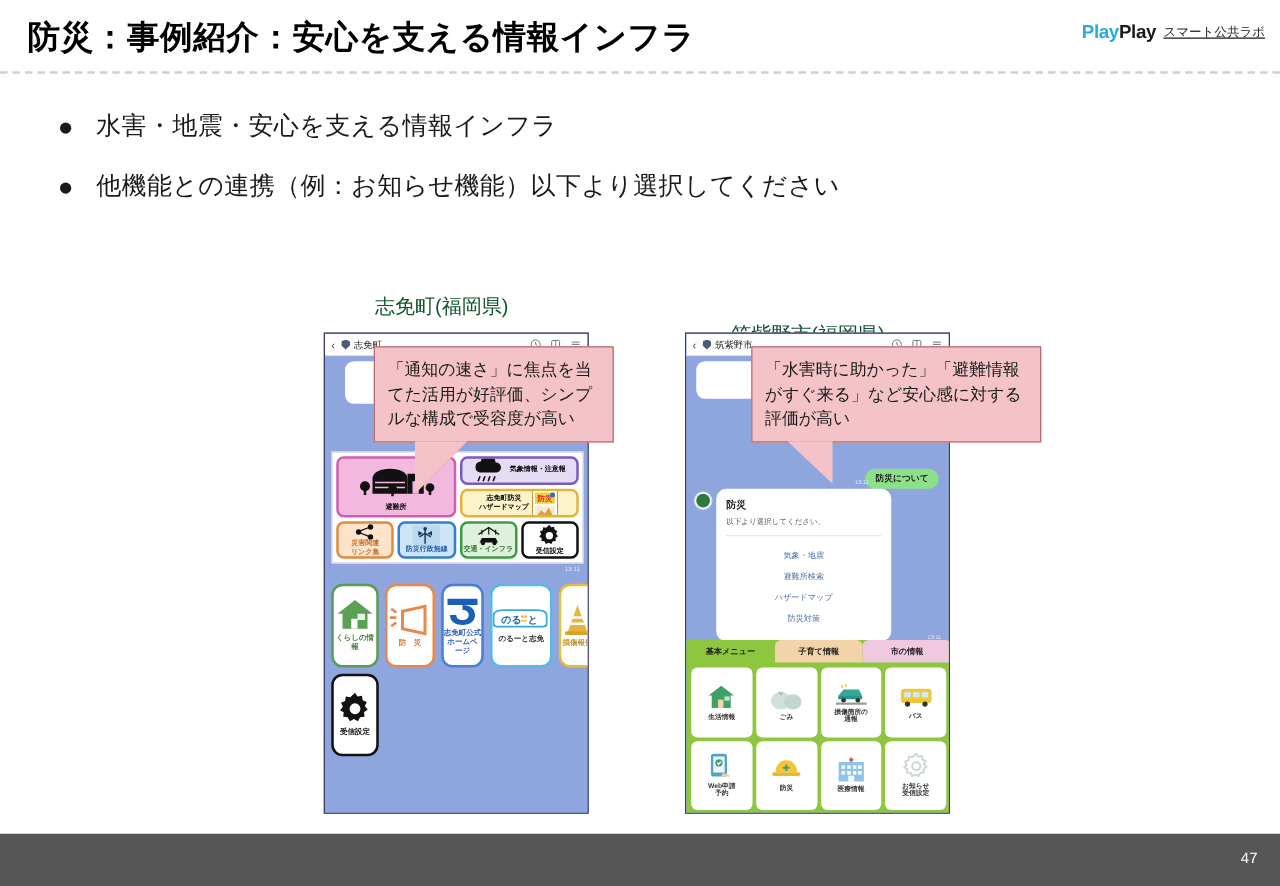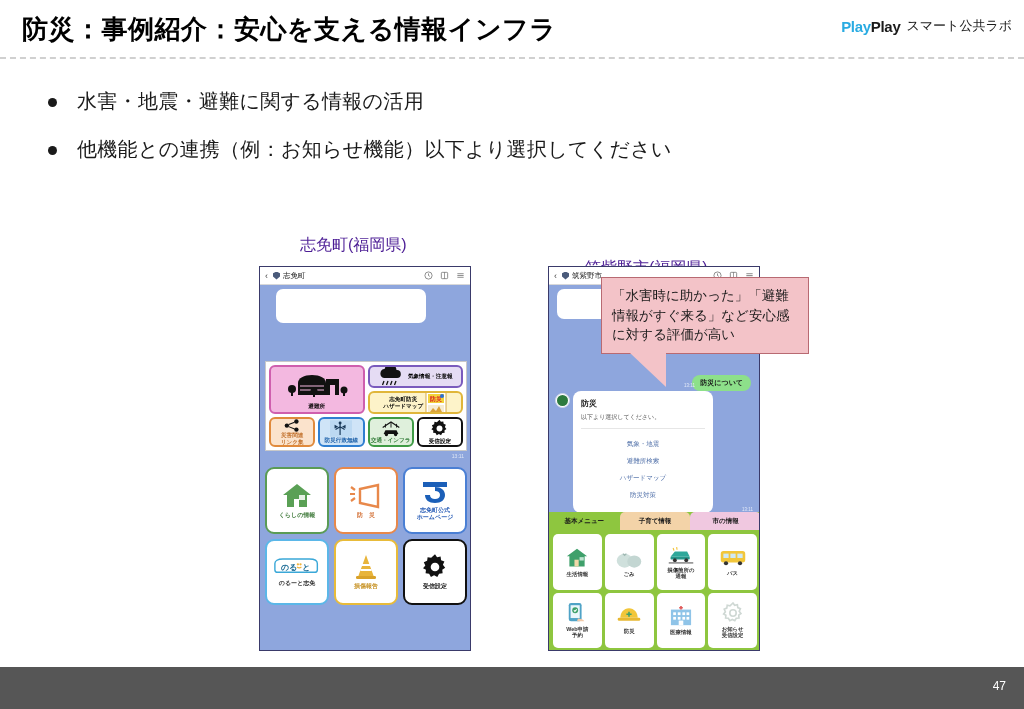--- a/index.html
+++ b/index.html
@@ -16,38 +16,38 @@
     position: absolute; left: 22px; top: 12px;
     font-size: 26px; font-weight: 700; color: #000000;
     letter-spacing: 0.5px; white-space: nowrap;
   }
   .brand {
     position: absolute; right: 12px; top: 17px;
     font-size: 13px; white-space: nowrap; display:flex; align-items:center;
   }
   .brand .play { color:#29abe2; font-weight:700; font-size:15px; letter-spacing:-0.3px; }
   .brand .next { color:#1a1a1a; font-weight:700; font-size:15px; letter-spacing:-0.3px; }
-  .brand .jp   { color:#1a1a1a; font-weight:400; font-size:13px; margin-left:6px; }
+  .brand .jp   { color:#1a1a1a; font-weight:400; font-size:10px; margin-left:6px;text-decoration:underline; }
   .divider {
     position:absolute; left:0; top:57px; width:1024px; height:0;
     border-top: 2px dashed #d0d0d0;
   }
 
   
   .bullets { position:absolute; left:48px; top:88px; width:760px; }
   .bullet { display:flex; align-items:flex-start; margin-bottom:21px; }
   .bullet .dot {
     width:9px; height:9px; border-radius:50%; background:#1a1a1a;
     margin-top:10px; margin-right:20px; flex:none;
   }
   .bullet .btxt { font-size:20px; color:#1a1a1a; line-height:1.35; letter-spacing:0.3px; }
 
   
   .case-caption {
-    position:absolute; font-size:16px; color:#4c1d95; font-weight:400;
+    position:absolute; font-size:16px; color:#14532d; font-weight:400;
     white-space:nowrap;
   }
   #cap-left  { left:300px; top:235px; }
   #cap-right { left:585px; top:235px;margin-top:23px; }
 
   
   .phone {
     position:absolute; width:212px; height:385px;
     border:1px solid #3a3a6a; background:#8ea6dd; overflow:hidden;
   }
@@ -89,21 +89,21 @@
 
   .t-shelter { grid-row: span 2; background:#f3b8e0; border-color:#cf5fae; }
   .t-weather { background:#e5dcf4; border-color:#7a5bbd; flex-direction:row; gap:4px; }
   .t-hazard  { background:#fdf3c9; border-color:#e0b63a; flex-direction:row; gap:2px; }
   .t-link    { background:#fbe3cc; border-color:#e08a3c; }
   .t-radio   { background:#cfe4f7; border-color:#2f7fd1; }
   .t-traffic { background:#dff0dc; border-color:#3f9b45; }
   .t-setting { background:#ffffff; border-color:#111; }
 
   #lp-grid2 { top:182px; width:202px; height:138px; border:none; background:transparent;
-    grid-template-columns: repeat(3,1fr); grid-template-rows: 1fr 1fr; gap:5px; padding:0; }
+    grid-template-columns: repeat(5,1fr); grid-template-rows: 1fr 1fr; gap:5px; padding:0; }
   .tile2 {
     background:#fff; border-radius:9px; border:2px solid #888;
     display:flex; flex-direction:column; align-items:center; justify-content:center; gap:2px;
   }
   .tile2 .tlabel { font-size:6px; font-weight:700; line-height:1.15; text-align:center; }
   .b-kurashi { border-color:#5a9b55; } .b-kurashi .tlabel{ color:#3f7a3a; }
   .b-bousai  { border-color:#e8884a; } .b-bousai .tlabel{ color:#d4733a; }
   .b-hp      { border-color:#4a7fd4; } .b-hp .tlabel{ color:#2b5fb8; }
   .b-noruto  { border-color:#5bb7e8; } .b-noruto .tlabel{ color:#333; }
   .b-damage  { border-color:#e8bb3a; } .b-damage .tlabel{ color:#c9952a; }
@@ -151,21 +151,21 @@
     display:flex; flex-direction:column; align-items:center; justify-content:center; gap:2px; }
   .rp-tile .tlabel { font-size:5.4px; font-weight:700; color:#333; text-align:center; line-height:1.15; }
 
   
   .callout {
     position:absolute; background:#f3c3c8; border:1px solid #b86a72;
     padding:8px 10px; font-size:13.5px; color:#1a1a1a; line-height:1.45;
     z-index:30;
   }
   #callout-left  { left:299px; top:277px; width:192px; }
-  #callout-right { left:601px; top:277px; width:208px; }
+  #callout-right { left:601px; top:277px; width:232px; }
   .callout .tail {
     position:absolute; width:0; height:0; border-style:solid;
   }
   #callout-left .tail {
     left:32px; bottom:-42px;
     border-width:42px 42px 0 0;
     border-color:#f3c3c8 transparent transparent transparent;
     filter: drop-shadow(0 0 0 #b86a72);
   }
   #callout-right .tail {
@@ -193,21 +193,21 @@
   <div class="brand">
     <span class="play">Play</span>
       <span class="next">Play</span>
     <span class="jp">スマート公共ラボ</span>
   </div>
   <div class="divider"></div>
 
   <div class="bullets">
     <div class="bullet">
       <span class="dot"></span>
-      <span class="btxt">水害・地震・避難に関する情報の活用</span>
+      <span class="btxt">水害・地震・安心を支える情報インフラ</span>
     </div>
     <div class="bullet">
       <span class="dot"></span>
       <span class="btxt">他機能との連携（例：お知らせ機能）以下より選択してください</span>
     </div>
   </div>
 
   <div class="case-caption" id="cap-left">志免町(福岡県)</div>
   <div class="case-caption" id="cap-right">筑紫野市(福岡県)</div>
 
@@ -518,20 +518,24 @@
             </svg>
             <span class="tlabel" style="white-space:pre-line">お知らせ
 受信設定</span>
           </div>
 
         </div>
       </div>
     </div>
   </div>
 
+  <div class="callout" id="callout-left">
+    <span>「通知の速さ」に焦点を当てた活用が好評価、シンプルな構成で受容度が高い</span>
+    <span class="tail"></span>
+  </div>
   <div class="callout" id="callout-right">
     <span>「水害時に助かった」「避難情報がすぐ来る」など安心感に対する評価が高い</span>
     <span class="tail"></span>
   </div>
 
   <div class="footer">
     <span class="pageno">47</span>
   </div>
 
 </div>

